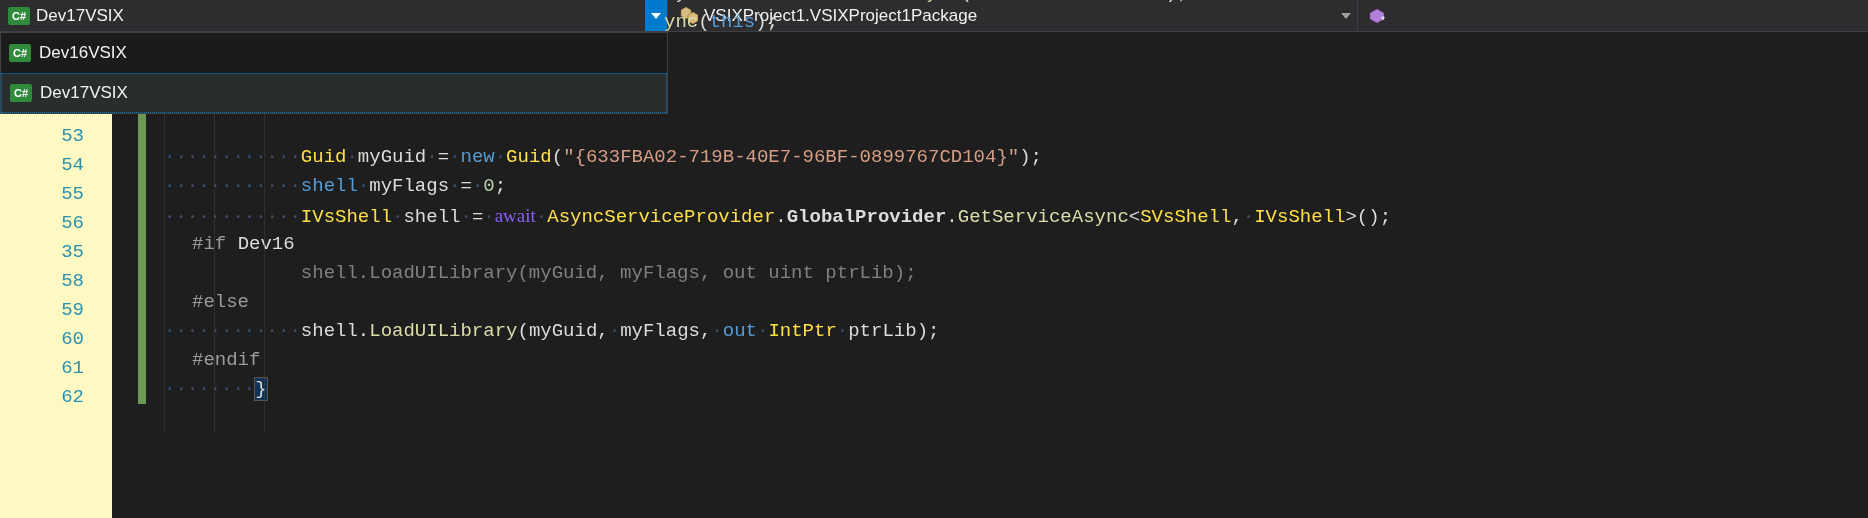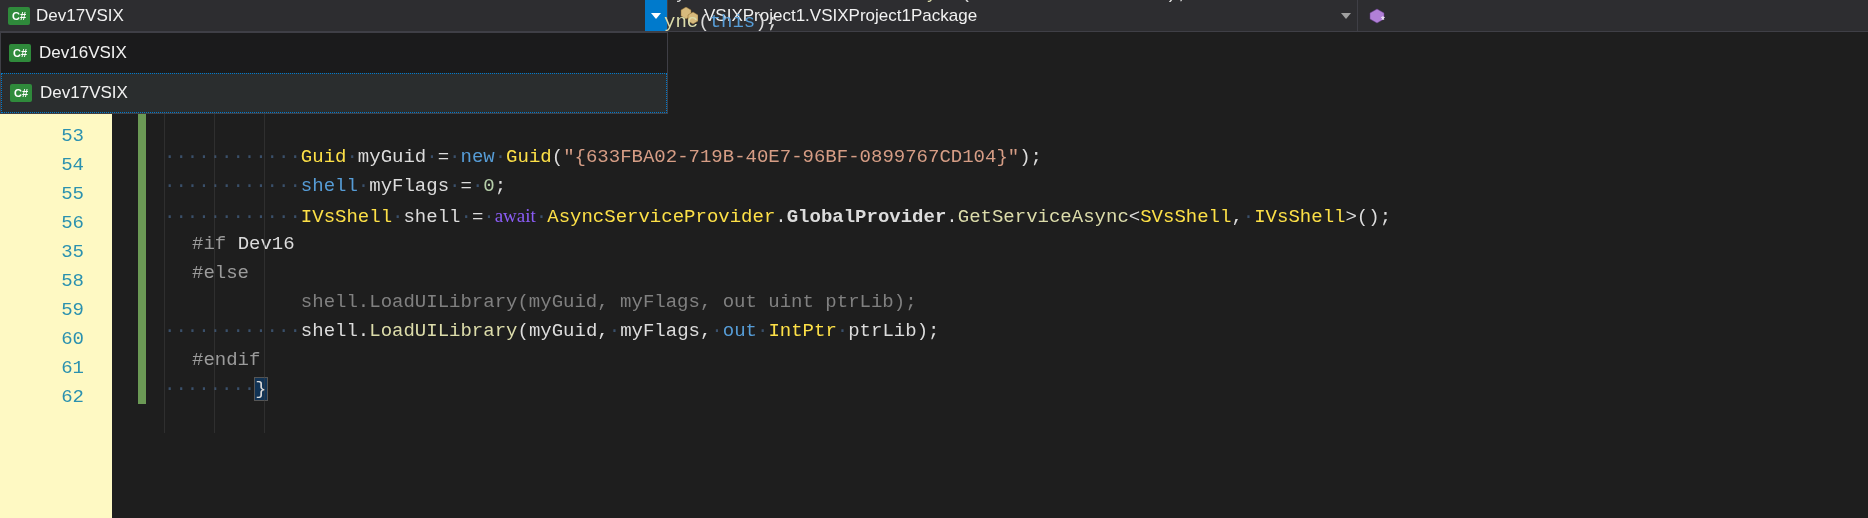--- a/index.html
+++ b/index.html
@@ -267,24 +267,24 @@
     <div class="code-line"></div>
 
     <div class="code-line"><span class="ws-dot">············</span><span class="type">Guid</span><span class="ws-dot">·</span><span class="ident">myGuid</span><span class="ws-dot">·</span><span class="op">=</span><span class="ws-dot">·</span><span class="keyword">new</span><span class="ws-dot">·</span><span class="type">Guid</span><span class="op">(</span><span class="string">"{633FBA02-719B-40E7-96BF-0899767CD104}"</span><span class="op">);</span></div>
 
     <div class="code-line"><span class="ws-dot">············</span><span class="keyword">shell</span><span class="ws-dot">·</span><span class="ident">myFlags</span><span class="ws-dot">·</span><span class="op">=</span><span class="ws-dot">·</span><span class="number">0</span><span class="op">;</span></div>
 
     <div class="code-line"><span class="ws-dot">············</span><span class="type">IVsShell</span><span class="ws-dot">·</span><span class="ident">shell</span><span class="ws-dot">·</span><span class="op">=</span><span class="ws-dot">·</span><span class="keyword2">await</span><span class="ws-dot">·</span><span class="type">AsyncServiceProvider</span><span class="op">.</span><span class="ident bold">GlobalProvider</span><span class="op">.</span><span class="method">GetServiceAsync</span><span class="op">&lt;</span><span class="type">SVsShell</span><span class="op">,</span><span class="ws-dot">·</span><span class="type">IVsShell</span><span class="op">&gt;</span><span class="op">();</span></div>
 
     <div class="code-line"><span class="preproc">#if</span><span> </span><span class="ident">Dev16</span></div>
 
+    <div class="code-line"><span class="dim">            </span><span class="dim">shell.LoadUILibrary(myGuid, myFlags, </span><span class="dim">out uint</span><span class="dim"> ptrLib);</span></div>
+
     <div class="code-line"><span class="preproc">#else</span></div>
 
-    <div class="code-line"><span class="dim">            </span><span class="dim">shell.LoadUILibrary(myGuid, myFlags, </span><span class="dim">out uint</span><span class="dim"> ptrLib);</span></div>
-
     <div class="code-line"><span class="ws-dot">············</span><span class="ident">shell</span><span class="op">.</span><span class="method">LoadUILibrary</span><span class="op">(</span><span class="ident">myGuid</span><span class="op">,</span><span class="ws-dot">·</span><span class="ident">myFlags</span><span class="op">,</span><span class="ws-dot">·</span><span class="keyword">out</span><span class="ws-dot">·</span><span class="type">IntPtr</span><span class="ws-dot">·</span><span class="ident">ptrLib</span><span class="op">);</span></div>
 
     <div class="code-line"><span class="preproc">#endif</span></div>
 
     <div class="code-line"><span class="ws-dot">········</span><span class="op brace-box">}</span></div>
 
     <div class="code-line"></div>
   </div>
 </div>
 

